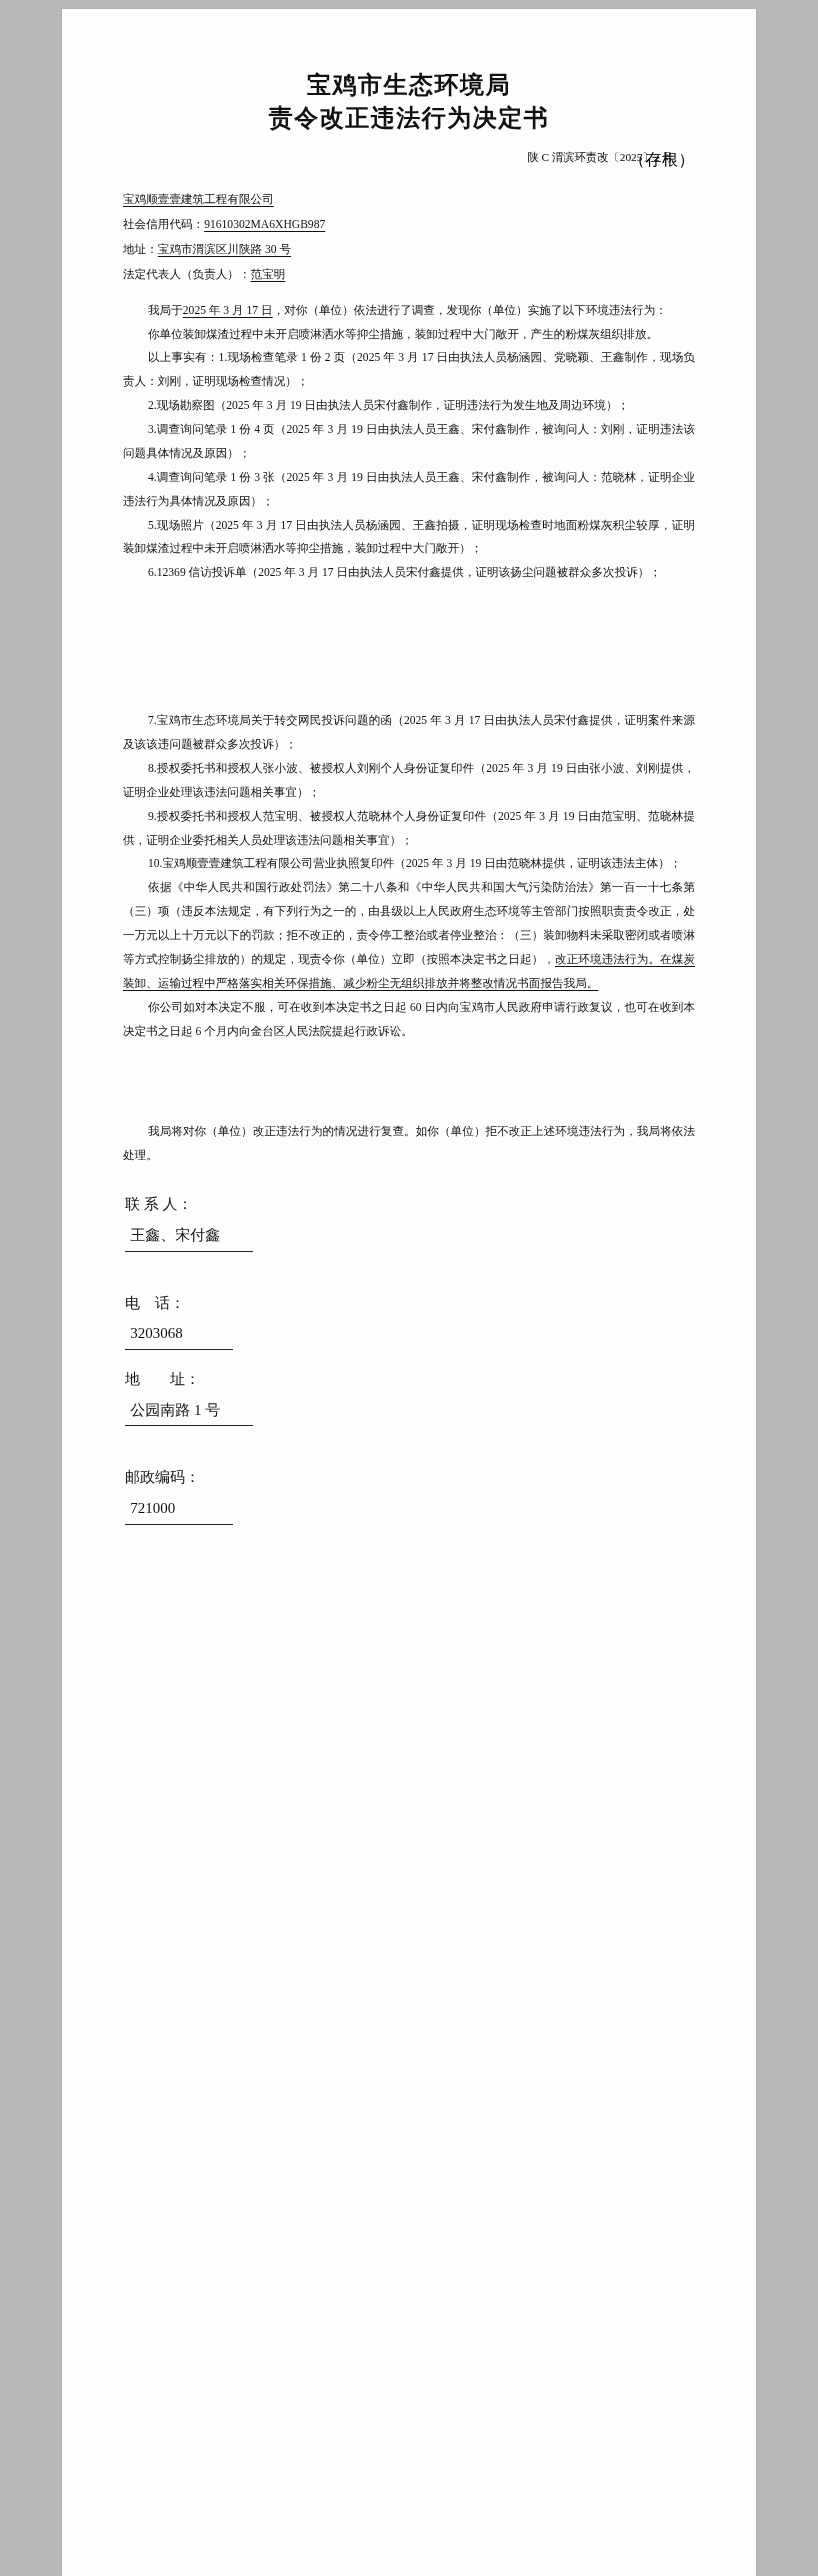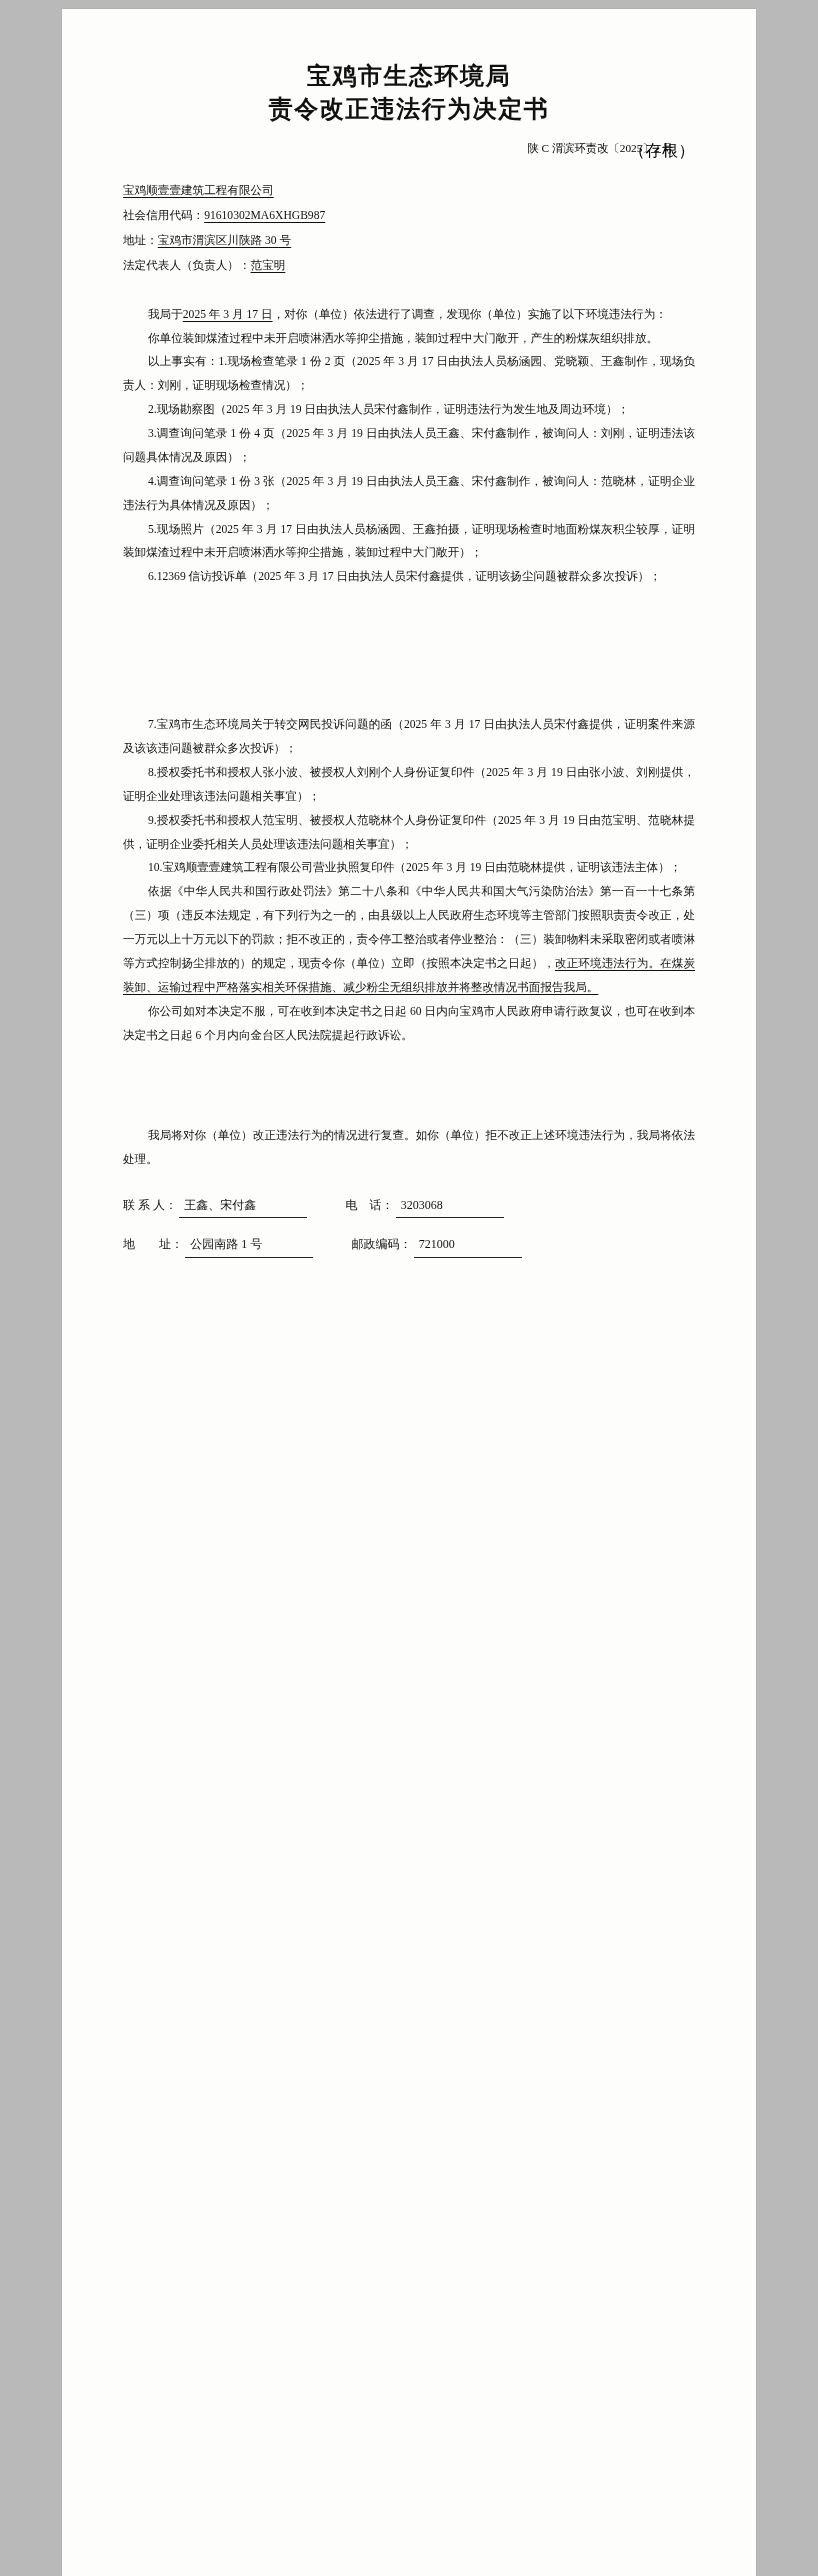--- a/index.html
+++ b/index.html
@@ -23,21 +23,21 @@
     left: 62px;
     top: 9.3px;
     width: 694px;
     height: 2906px;
     background: #fdfdfb;
     box-shadow: 0 0 1px rgba(0,0,0,0.25);
   }
   .inner {
     position: absolute;
     left: 61px;
-    top: 25px;
+    top: 34px;
     width: 572px;
   }
   .title-block {
     text-align: center;
     margin-top: 26px;
   }
   .title1, .title2 {
     font-family: "Liberation Serif", "DejaVu Serif", serif;
     font-weight: bold;
     font-size: 24px;
@@ -88,22 +88,23 @@
   .underline-emph {
     text-decoration: underline;
     text-underline-offset: 3.1px;
   }
   .sig-area {
     margin-top: 20.6px;
   }
   .sig-line {
     display: flex;
     align-items: baseline;
-    font-size: 12px;
+    font-size: 15px;
     margin-top: 13.4px;
+    flex-direction: column;
   }
   .sig-label { white-space: nowrap; }
   .sig-val {
     border-bottom: 0.5px solid #222;
     min-width: 77px;
     text-align: left;
     padding: 0 5.2px;
     margin: 0 2.1px;
   }
   .sig-spacer { flex: 0 0 36px; }
@@ -141,21 +142,21 @@
         <div class="line-field">
           <span class="lbl">地址：</span>
           <span class="ul-under">宝鸡市渭滨区川陕路 30 号</span>
         </div>
 
         <div class="line-field">
           <span class="lbl">法定代表人（负责人）：</span>
           <span class="ul-under">范宝明</span>
         </div>
 
-        <p class="ind" style="margin-top:25px">
+        <p class="ind" style="margin-top:12px">
           <span>我局于</span><span class="ul-under">2025 年 3 月 17 日</span><span>，对你（单位）依法进行了调查，发现你（单位）实施了以下环境违法行为：</span>
         </p>
 
         <p class="ind">你单位装卸煤渣过程中未开启喷淋洒水等抑尘措施，装卸过程中大门敞开，产生的粉煤灰组织排放。</p>
 
         <p class="ind">以上事实有：1.现场检查笔录 1 份 2 页（2025 年 3 月 17 日由执法人员杨涵园、党晓颖、王鑫制作，现场负责人：刘刚，证明现场检查情况）；</p>
 
         <p class="ind">2.现场勘察图（2025 年 3 月 19 日由执法人员宋付鑫制作，证明违法行为发生地及周边环境）；</p>
         <p class="ind">3.调查询问笔录 1 份 4 页（2025 年 3 月 19 日由执法人员王鑫、宋付鑫制作，被询问人：刘刚，证明违法该问题具体情况及原因）；</p>
         <p class="ind">4.调查询问笔录 1 份 3 张（2025 年 3 月 19 日由执法人员王鑫、宋付鑫制作，被询问人：范晓林，证明企业违法行为具体情况及原因）；</p>

